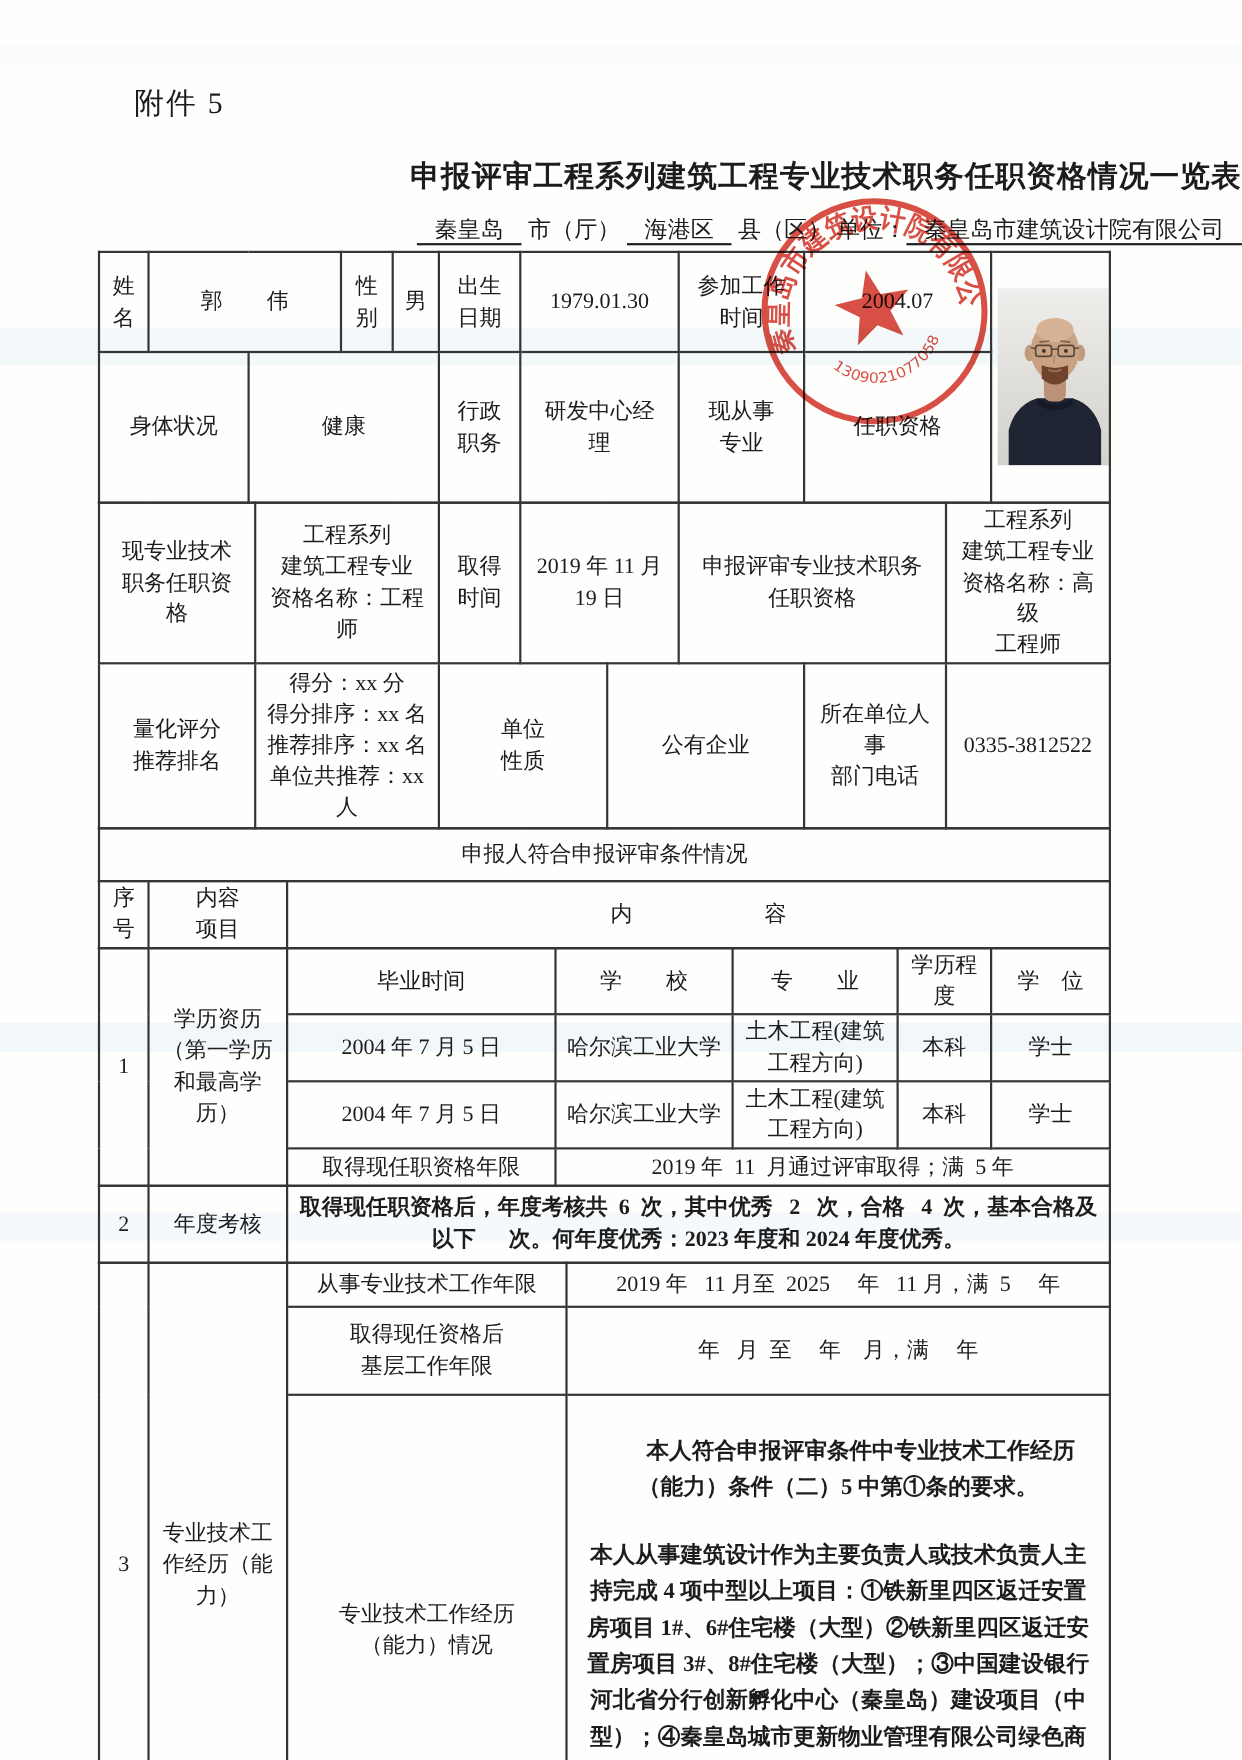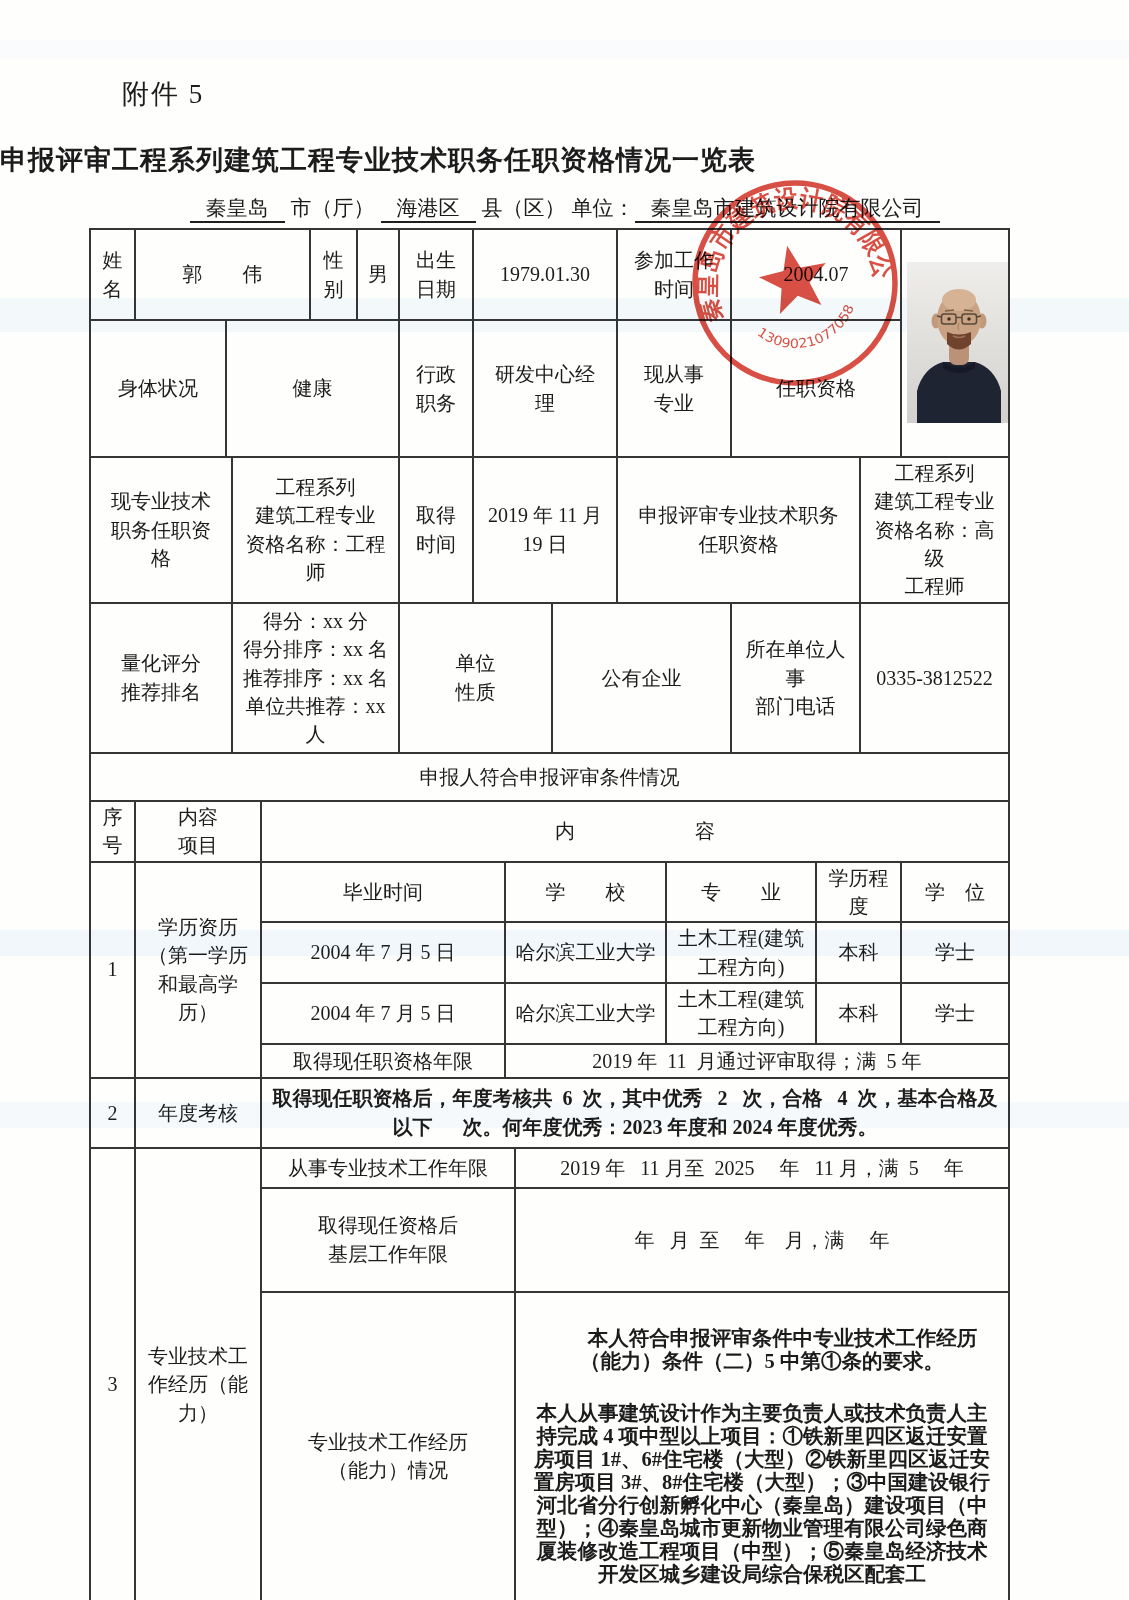--- a/index.html
+++ b/index.html
@@ -4,40 +4,40 @@
 <style>
   html,body{margin:0;padding:0;}
   body{
     width:1129px;height:1600px;position:relative;background:#ffffff;
     font-family:"Liberation Serif","DejaVu Serif",serif;color:#1c1c1c;
     overflow:hidden;
   }
   .page{position:absolute;inset:0;background:#fefefd;}
   .streak{position:absolute;left:0;width:100%;pointer-events:none;}
   .attachment{position:absolute;left:122px;top:76px;font-size:27px;letter-spacing:2px;text-align:center;}
-  .doc-title{position:absolute;left:0;top:142px;width:100%;text-align:left;
+  .doc-title{position:absolute;left:0;top:142px;width:100%;text-align:right;
     font-size:27px;font-weight:bold;letter-spacing:1px;}
-  .region-line{position:absolute;left:0;top:194px;width:100%;text-align:center;font-size:21px;}
+  .region-line{position:absolute;left:0;top:194px;width:100%;text-align:right;font-size:21px;}
   .region-line .u{border-bottom:2px solid #1f1f1f;padding:0 16px;display:inline-block;line-height:26px;}
   .region-line .sep{padding:0 6px;}
   .tbl-wrap{position:absolute;left:89px;top:228px;width:921px;}
   table.t{border-collapse:collapse;table-layout:fixed;width:921px;}
   table.t + table.t{margin-top:-2px;}
   table.t td{
     border:2px solid #353535;padding:1px 5px;text-align:center;vertical-align:middle;
     font-size:20px;line-height:1.42;white-space:pre-line;overflow:hidden;
   }
   td.left{text-align:left;}
   td.just{text-align:justify;font-weight:bold;}
   td.pad{padding:4px 12px;}
   td.photo-cell{padding:0;vertical-align:middle;}
   .photo-box{width:104px;height:161px;margin:3px auto;background:linear-gradient(#efeeec 0%,#dddcd8 60%,#d2d1cd 100%);
     display:flex;align-items:flex-end;justify-content:center;}
   .para1{text-indent:2em;}
-  .para{font-size:20.5px;line-height:23px;}
+  .para{font-size:20.5px;line-height:33px;}
   .stamp{position:absolute;left:678px;top:166px;width:234px;height:234px;
     transform:rotate(-12deg);opacity:.88;mix-blend-mode:multiply;pointer-events:none;}
   .score-cell{line-height:1.55;}
 </style>
 </head>
 <body>
 
 <div class="page">
 
   <div class="streak" style="top:40px;height:18px;background:rgba(150,200,235,.05);"></div>
@@ -269,21 +269,21 @@
         </colgroup>
       <tbody>
           <tr style="height:40px">
         <td rowspan="3">3</td>
         <td rowspan="3" class="left">专业技术工
 作经历（能
 力）</td>
         <td class="left pad">从事专业技术工作年限</td>
         <td>2019 年&nbsp;&nbsp;&nbsp;11 月至&nbsp;&nbsp;2025&nbsp;&nbsp;&nbsp;&nbsp;&nbsp;年&nbsp;&nbsp;&nbsp;11 月，满&nbsp;&nbsp;5&nbsp;&nbsp;&nbsp;&nbsp;&nbsp;年</td>
       </tr>
-      <tr style="height:104px">
+      <tr style="height:80px">
         <td class="left pad">取得现任资格后
 基层工作年限</td>
         <td>年&nbsp;&nbsp;&nbsp;月&nbsp;&nbsp;至&nbsp;&nbsp;&nbsp;&nbsp;&nbsp;年&nbsp;&nbsp;&nbsp;&nbsp;月，满&nbsp;&nbsp;&nbsp;&nbsp;&nbsp;年</td>
       </tr>
       <tr style="height:257px">
         <td>专业技术工作经历
 （能力）情况</td>
         <td class="left just" style="padding:6px 13px;vertical-align:top;">
           <div class="para para1">本人符合申报评审条件中专业技术工作经历（能力）条件（二）5 中第①条的要求。</div>
           <div class="para">本人从事建筑设计作为主要负责人或技术负责人主持完成 4 项中型以上项目：①铁新里四区返迁安置房项目 1#、6#住宅楼（大型）②铁新里四区返迁安置房项目 3#、8#住宅楼（大型）；③中国建设银行河北省分行创新孵化中心（秦皇岛）建设项目（中型）；④秦皇岛城市更新物业管理有限公司绿色商厦装修改造工程项目（中型）；⑤秦皇岛经济技术开发区城乡建设局综合保税区配套工</div>

